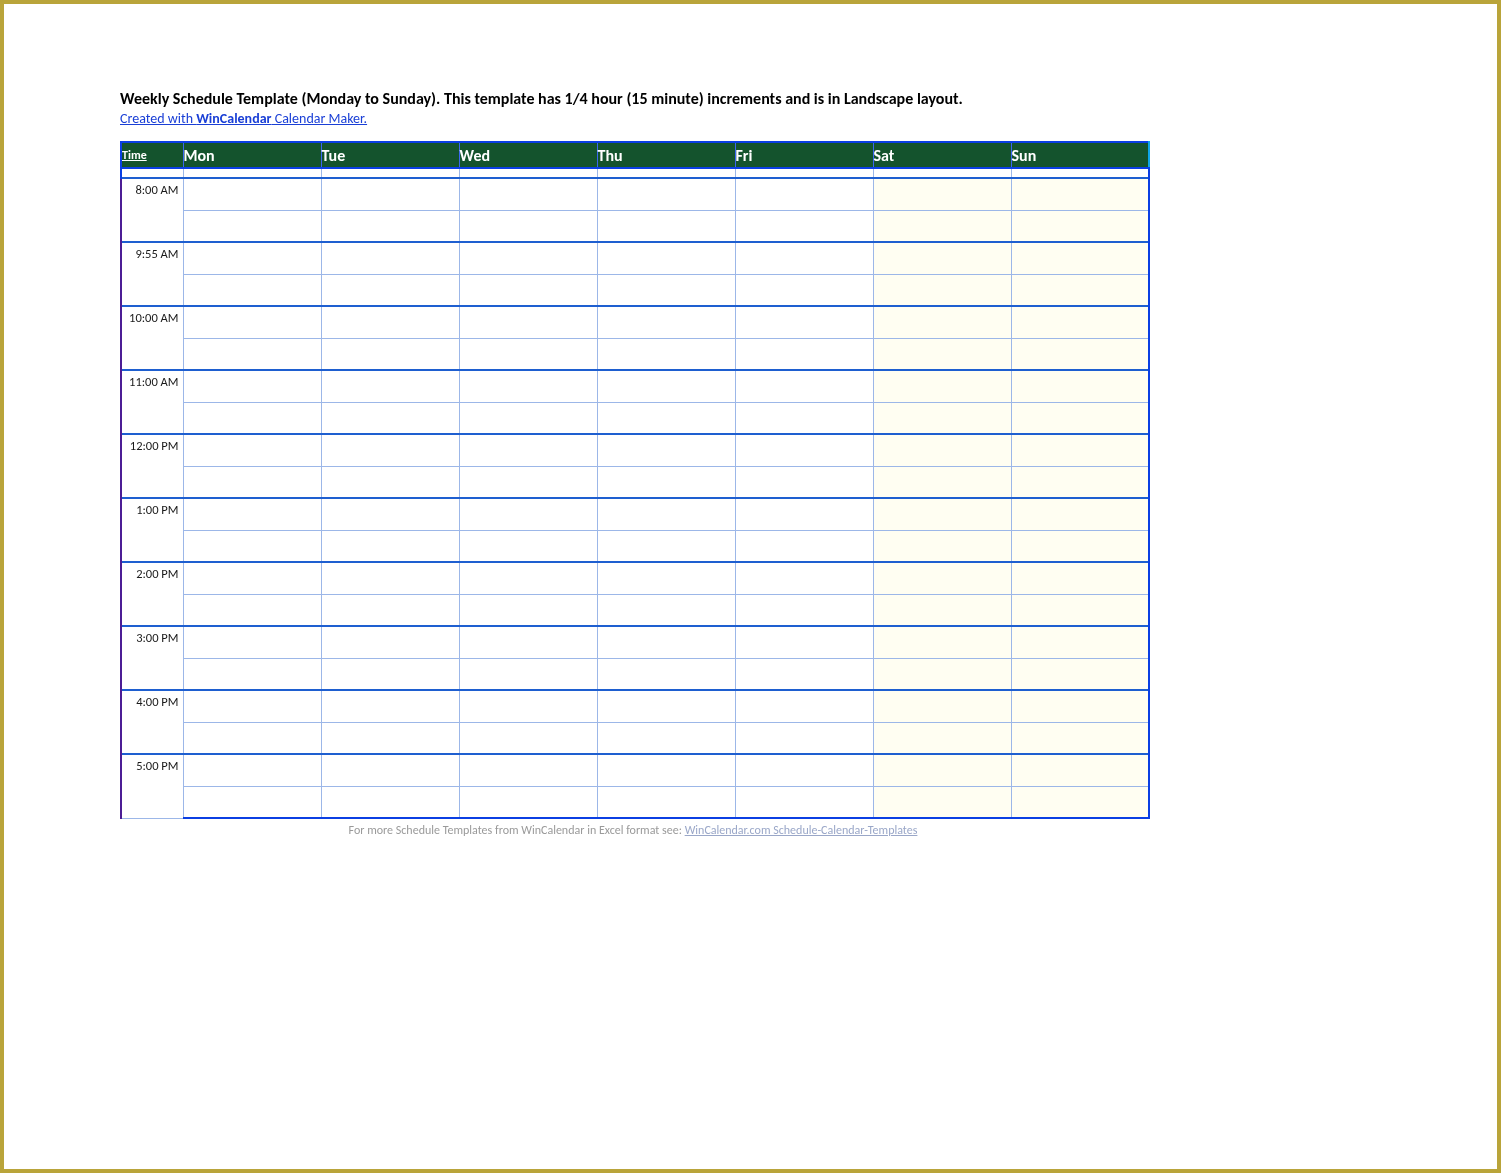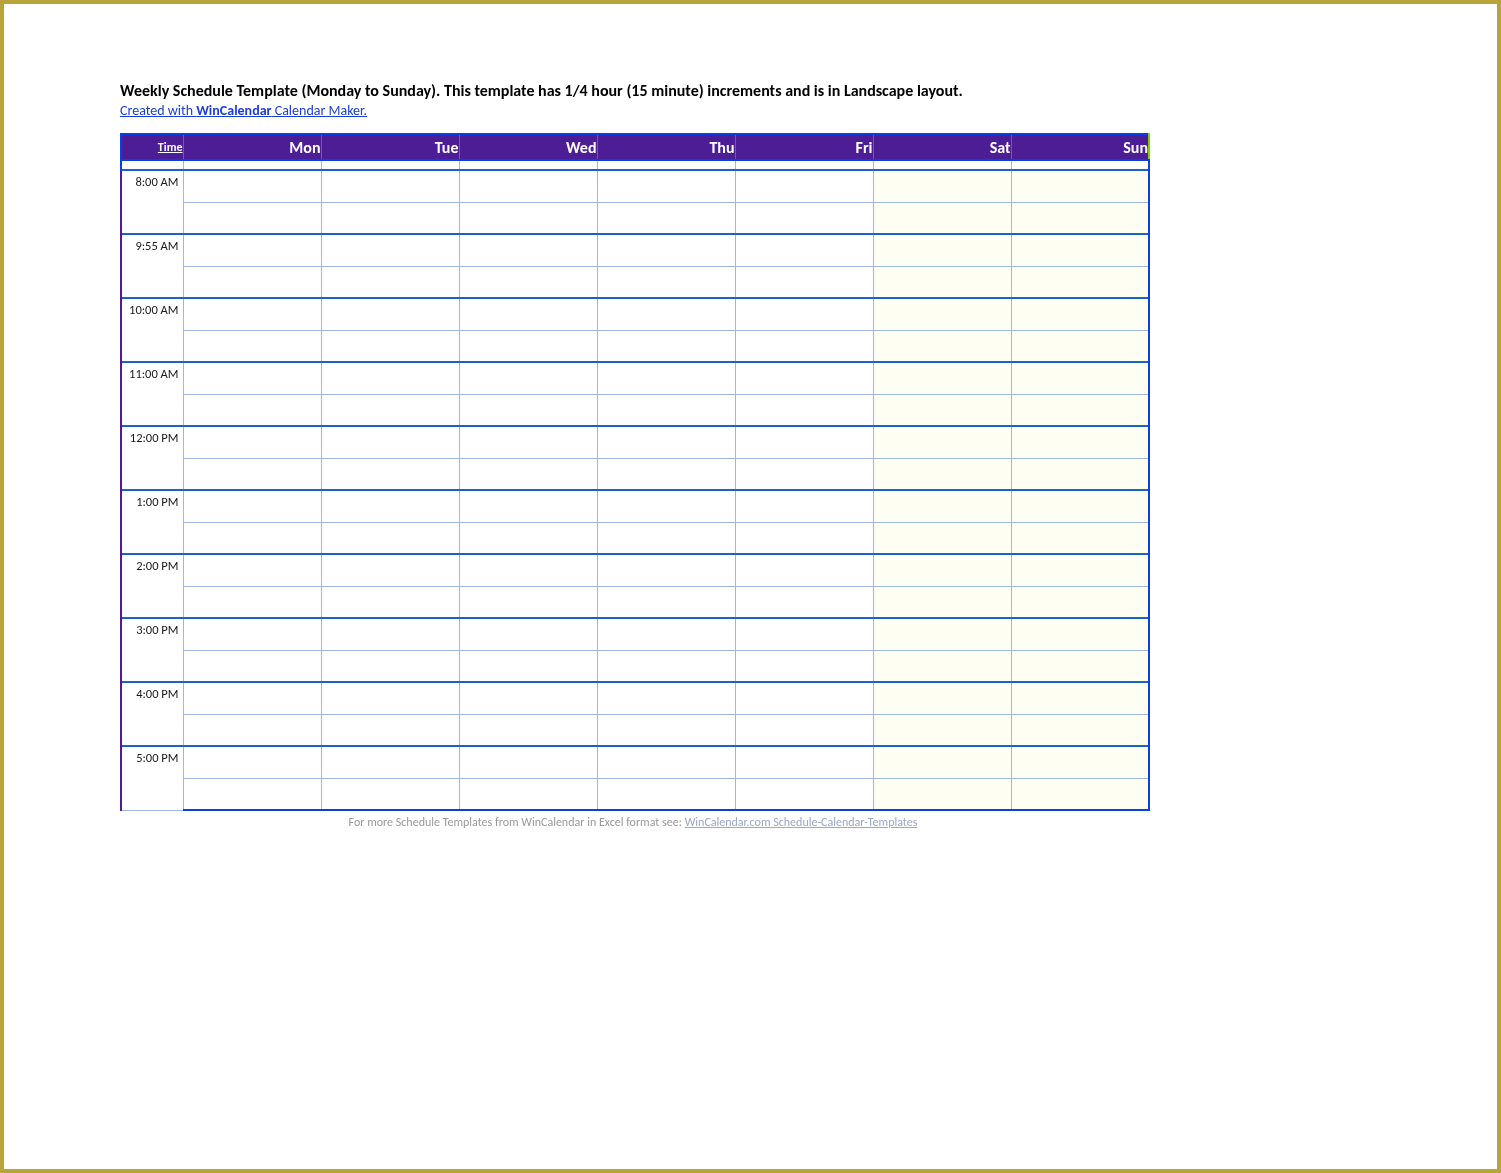--- a/index.html
+++ b/index.html
@@ -11,21 +11,21 @@
     width: 1501px;
     height: 1173px;
     box-sizing: border-box;
     border: 4px solid #b9a43a;
     font-family: Calibri, Arial, sans-serif;
     position: relative;
   }
   .page-inner {
     position: absolute;
     left: 116px;
-    top: 77px;
+    top: 85px;
     width: 848px;
   }
   .title-line {
     font-size: 16px;
     font-weight: 700;
     color: #000;
   }
   .subtitle-link {
     font-size: 14px;
     color: #1a3fd6;
@@ -46,38 +46,38 @@
   }
   table.schedule th, table.schedule td {
     padding: 0;
   }
   
   col.time-col { width: 62px; }
   col.day-col  { width: 138px; }
 
   
   thead th {
-    background: #4c1d95;
+    background: #14532d;
     color: #fff;
     font-weight: 700;
-    text-align: right;
+    text-align: left;
     font-size: 16px;
     height: 24px;
     border-top: 2px solid #0b3fe3;
     border-bottom: 2px solid #0b3fe3;
     border-left: 1px solid #3a67ef;
     border-right: 1px solid #3a67ef;
   }
   thead th.time-head {
     font-size: 12px;
     font-weight: 700;
     text-decoration: underline;
     border-left: 2px solid #0b3fe3;
   }
-  thead th:last-child { border-right: 2px solid #84cc16; }
+  thead th:last-child { border-right: 2px solid #0ea5e9; }
 
   
   tr.header-gap td {
     height: 10px;
     background: #fff;
     border-left: 1px solid #9cb7e8;
     border-right: 1px solid #9cb7e8;
     border-bottom: 1px solid #9cb7e8;
   }
   tr.header-gap td.time-cell {

